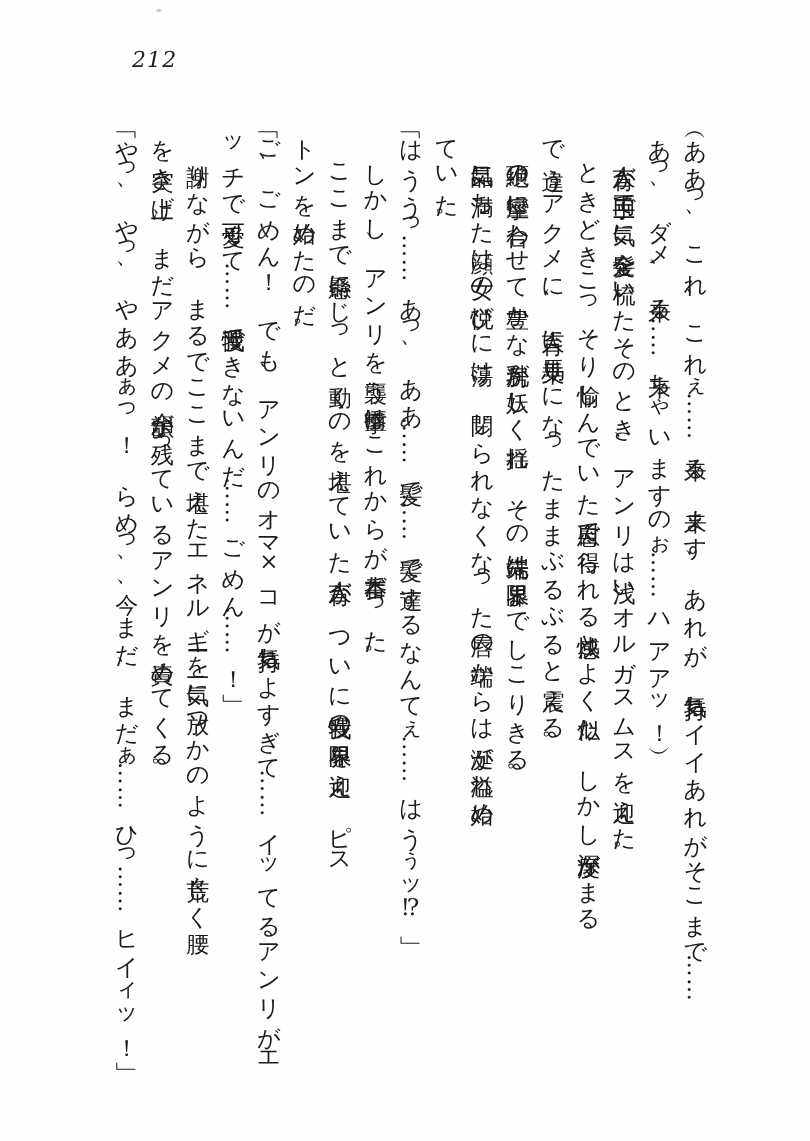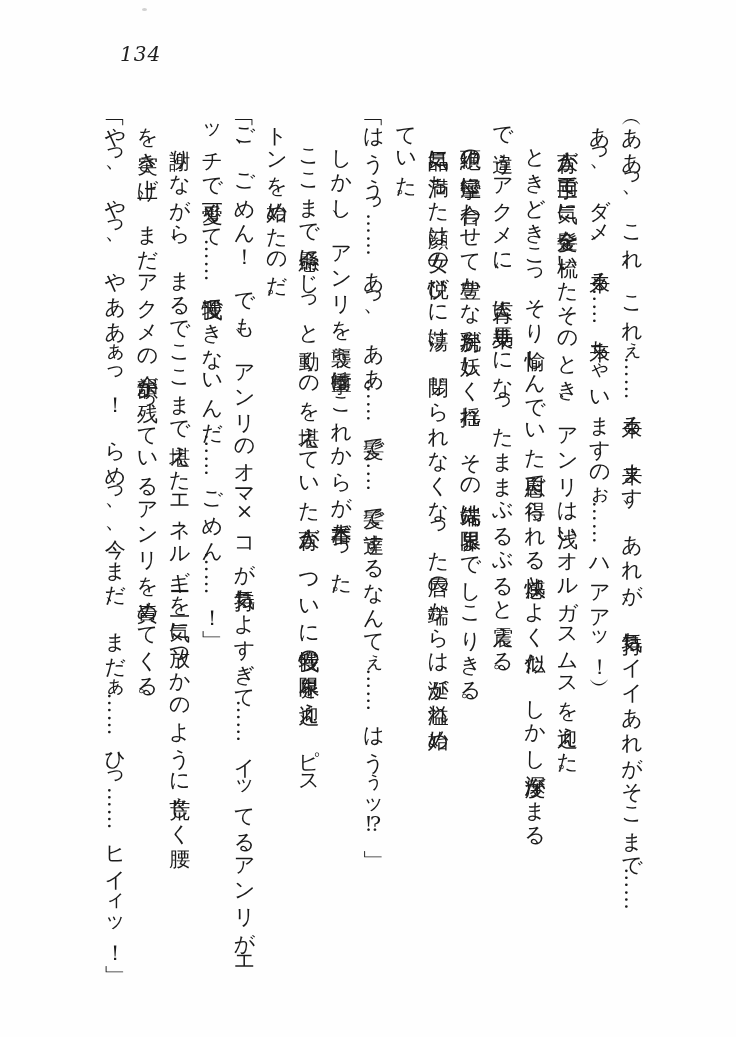--- a/index.html
+++ b/index.html
@@ -62,21 +62,21 @@
     text-indent: 22px;
   }
 </style>
 </head>
 <body>
 
 <div class="page">
 
   <div class="speck"></div>
 
-  <div class="page-number">134</div>
+  <div class="page-number">212</div>
 
   <div class="text-block">
     <div class="col">（ああっ、これ、これぇ……来る、来ます、あれが、気持ちイイあれがそこまで……</div>
     <div class="col">あっ、ダメ、来る……来ちゃいますのぉ……ハアアッ！）</div>
     <div class="col indent">育人が両手で一気に金髪を梳いたそのとき、アンリは浅いオルガスムスを迎えた。</div>
     <div class="col indent">ときどきこっそり愉しんでいた自慰で得られる快感とよく似た、しかし深度がまる</div>
     <div class="col">で違うアクメに、育人に馬乗りになったままぶるぶると震える。</div>
     <div class="col indent">絶頂の痙攣に合わせて豊かな乳房が妖しく揺れ、その先端は限界までしこりきる。</div>
     <div class="col indent">気品に満ちた顔は女の悦びに蕩け、閉じられなくなった唇の端からは涎が溢れ始め</div>
     <div class="col">ていた。</div>

